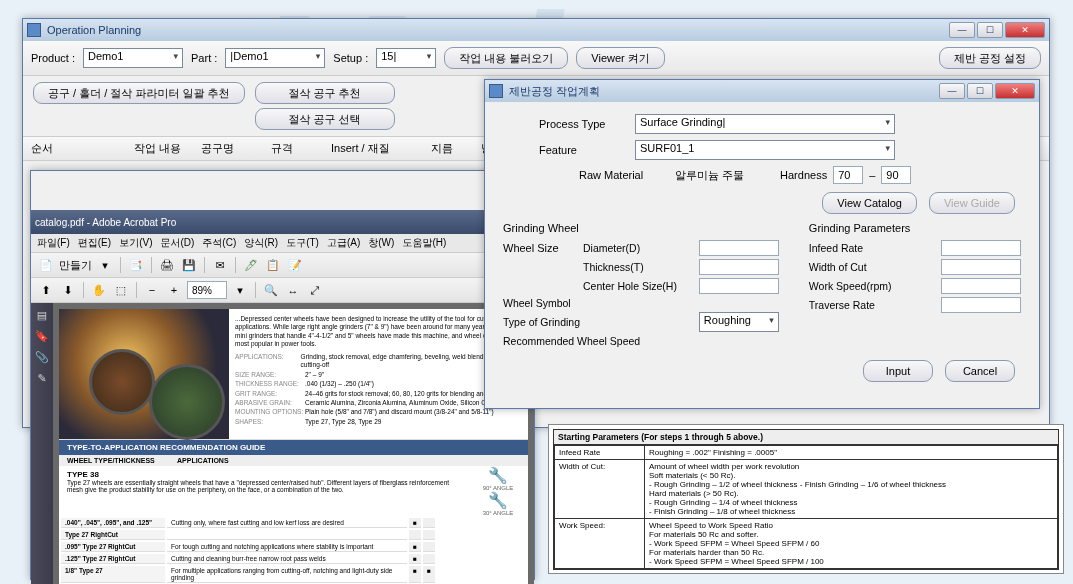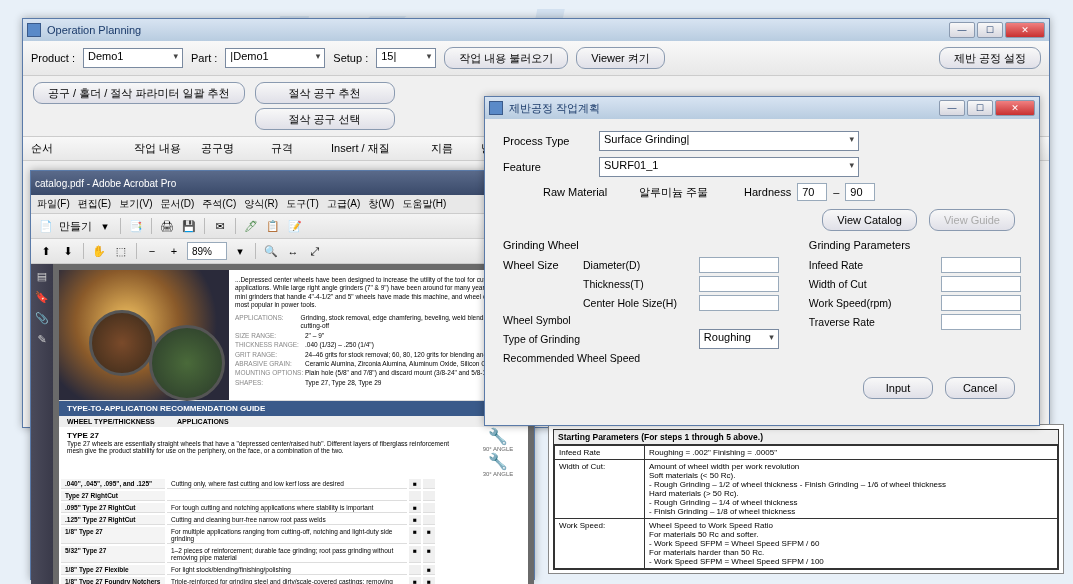--- a/index.html
+++ b/index.html
@@ -26,21 +26,21 @@
 .btn { height: 22px; padding: 2px 14px; border: 1px solid #8a9ab0; background: linear-gradient(#f8f8f8,#e0e0e8); font-size: 11px; cursor: pointer; border-radius: 9px; }
 
 .sub-toolbar { background: #f0f0f0; padding: 6px 10px; display: flex; gap: 10px; align-items: flex-start; }
 .sub-left { flex: 0 0 auto; }
 .sub-right { display: flex; flex-direction: column; gap: 4px; }
 
 .table-header { background: linear-gradient(#f8f8f8,#e8e8e8); border-top: 1px solid #ccc; border-bottom: 1px solid #ccc; display: flex; padding: 4px 8px; font-size: 11px; gap: 20px; }
 
 
 .pdf-window { top: 170px; left: 30px; width: 505px; height: 410px; z-index: 3; }
-.pdf-titlebar { background: linear-gradient(#5a6a8a,#3a4a6a); color: #fff; height: 20px; font-size: 10px; display:flex; align-items:center; padding: 12px 4px;}
+.pdf-titlebar { background: linear-gradient(#5a6a8a,#3a4a6a); color: #fff; height: 20px; font-size: 10px; display:flex; align-items:center; padding: 12px 4px; margin-top: 39px;}
 .pdf-titlebar .icon-app { background: #d04040; }
 .pdf-menubar { background: #e8e8e8; padding: 2px 6px; font-size: 10px; display: flex; gap: 8px; border-bottom: 1px solid #ccc; }
 .pdf-toolbar { background: linear-gradient(#f4f4f4,#e4e4e4); padding: 3px 6px; display: flex; gap: 4px; align-items: center; border-bottom: 1px solid #ccc; }
 .pdf-iconbtn { width: 18px; height: 18px; border: 1px solid transparent; display:flex; align-items:center; justify-content:center; font-size: 11px; cursor:pointer; }
 .pdf-sep { width: 1px; height: 16px; background: #bbb; margin: 0 2px; }
 .pdf-body { display: flex; height: calc(100% - 80px); background: #6a6a6a; }
 .pdf-sidebar { width: 22px; background: linear-gradient(to right, #4a4a5a, #3a3a4a); display: flex; flex-direction: column; gap: 8px; padding: 6px 2px; }
 .pdf-sidebar span { color: #ccc; font-size: 11px; text-align: center; cursor: pointer;}
 .pdf-page { flex: 1; background: #fff; margin: 6px; overflow: auto; font-size: 8px; }
 .pdf-page .hero { display:flex; background:#fff; border-bottom:1px solid #ddd;}
@@ -56,24 +56,24 @@
 .pdf-page .rec-table { font-size: 6.5px;}
 .pdf-page .rec-table td { border-bottom:1px solid #ddd; padding: 1px 4px; vertical-align:top;}
 .pdf-page .rec-table td:first-child { width: 104px; font-weight: bold; background:#f4f4f4;}
 .pdf-page .rec-table td:nth-child(2) { width: 240px;}
 .pdf-page .chk { width:10px; text-align:center; background:#f0f0f0;}
 .pdf-page .type27 { padding: 4px 8px; font-size:6.5px;}
 .pdf-page .type27 b { font-size: 8px;}
 .pdf-page .tool-icons { width: 60px; font-size:6px; text-align:center; color:#666;}
 
 
-.dialog-window { top: 96px; left: 484px; width: 556px; height: 330px; z-index: 5; background: #f0f0f0; }
+.dialog-window { top: 79px; left: 484px; width: 556px; height: 330px; z-index: 5; background: #f0f0f0; }
 .dialog-body { padding: 12px 18px; font-size: 11px; }
 .form-row { display: flex; align-items: center; margin-bottom: 6px; gap: 6px; }
-.form-row .lbl { width: 90px; }
+.form-row .lbl { width: 90px; margin-left: 36px; }
 .text-input { height: 18px; border: 1px solid #9ab; background: #fff; padding: 1px 4px; font-size: 11px; }
 .dialog-cols { display: flex; gap: 30px; margin-top: 8px;}
 .dialog-col { flex: 1; }
 .dialog-col h4 { font-size: 11px; font-weight: normal; margin-bottom: 6px;}
 .param-row { display: flex; align-items: center; margin: 3px 0; gap: 4px;}
 .param-row .plbl { flex: 1; font-size: 10.5px;}
 .param-row .pinput { width: 80px; height: 16px; border: 1px solid #9ab; background:#fff;}
 .indent { padding-left: 80px; }
 .dialog-buttons { display: flex; justify-content: flex-end; gap: 12px; margin-top: 10px; padding-right: 6px;}
 .top-buttons { display: flex; justify-content: flex-end; gap: 12px; margin: 8px 6px;}
@@ -225,21 +225,21 @@
             </div>
         </div>
       </div>
       <div class="band">TYPE-TO-APPLICATION RECOMMENDATION GUIDE</div>
       <div class="subhead">
           <span>WHEEL TYPE/THICKNESS</span>
           <span>APPLICATIONS</span>
         </div>
       <div style="display:flex">
         <div class="type27" style="flex:1">
-          <b>TYPE 27</b>
+          <b>TYPE 38</b>
           <div>Type 27 wheels are essentially straight wheels that have a "depressed center/raised hub". Different layers of fiberglass reinforcement mesh give the product stability for use on the periphery, on the face, or a combination of the two.</div>
         </div>
         <div class="tool-icons">
           <div style="font-size:16px">🔧</div>
             <div>90° ANGLE</div>
           <div style="font-size:16px">🔧</div>
             <div>30° ANGLE</div>
         </div>
       </div>
       <table class="rec-table">

